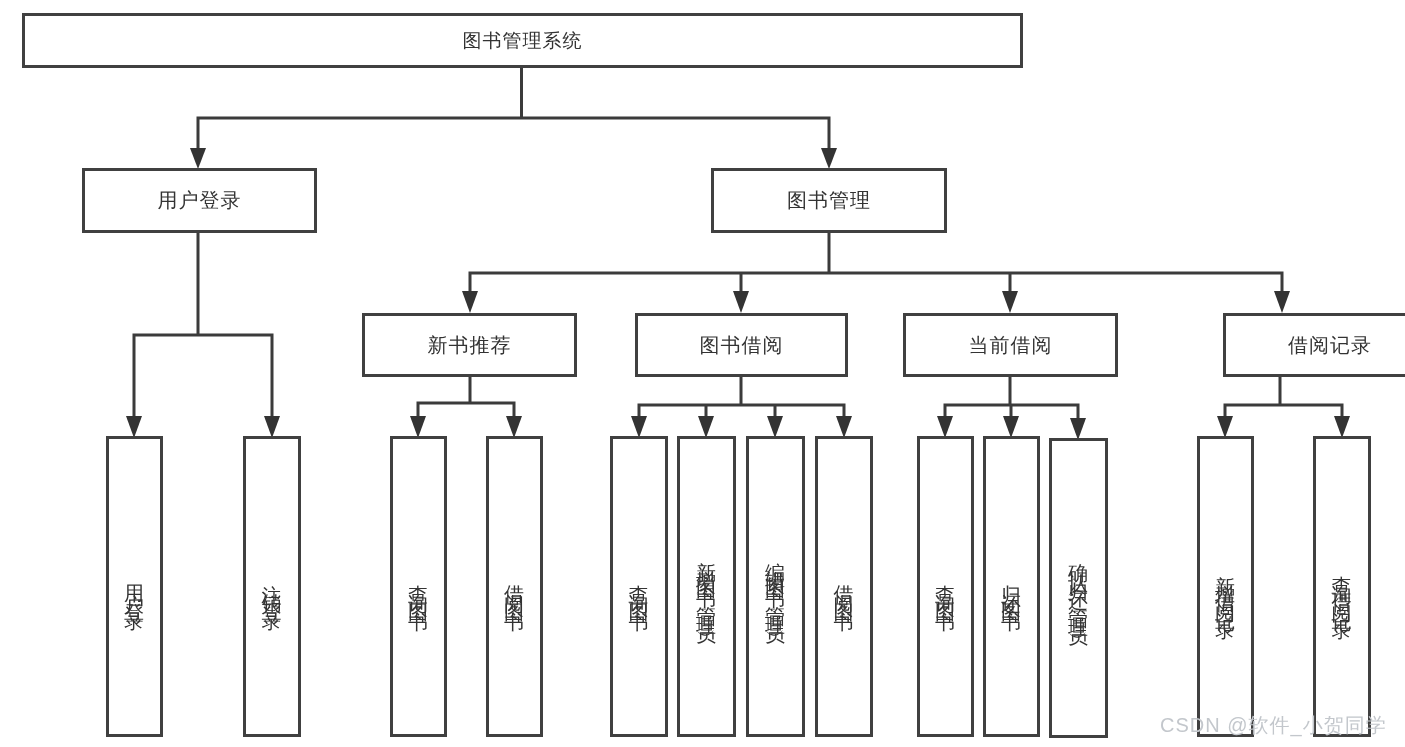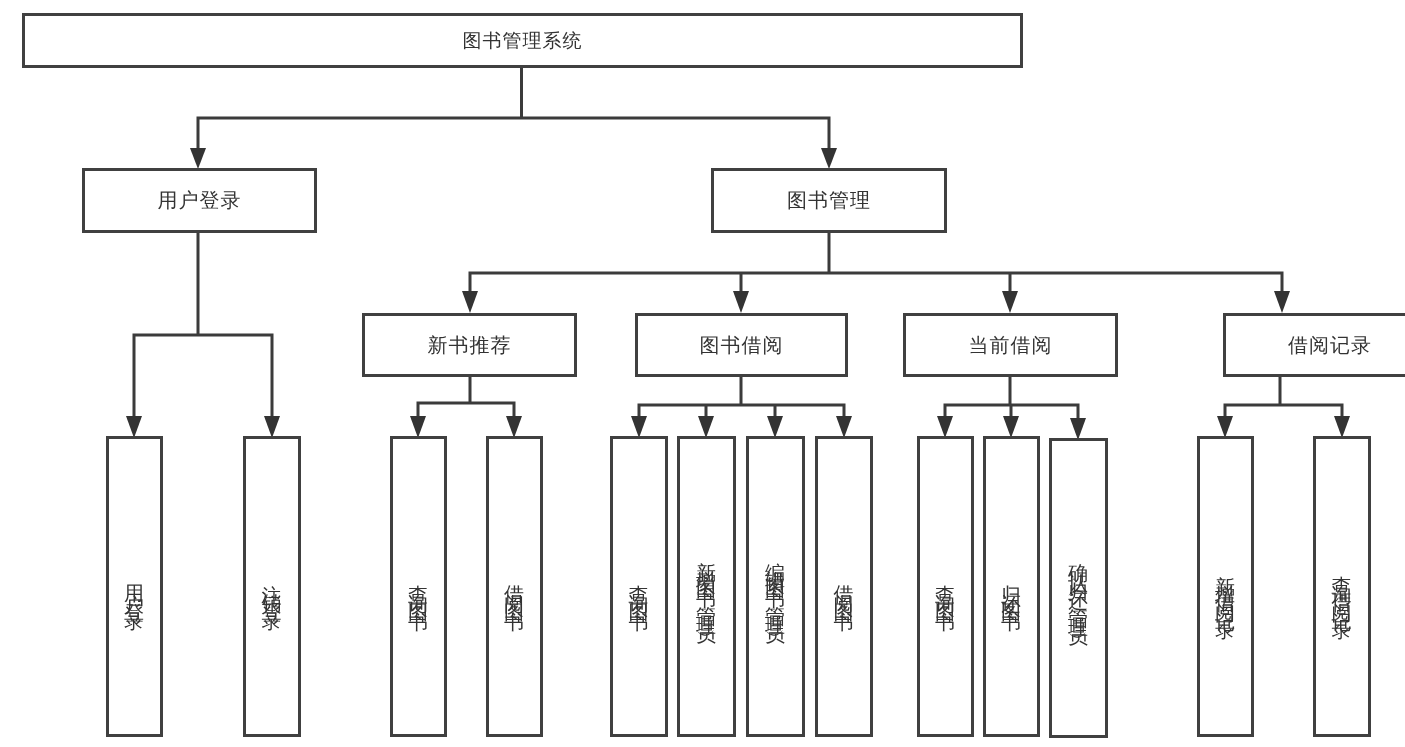--- a/index.html
+++ b/index.html
@@ -163,14 +163,15 @@
     <span>确认归还（管理员）</span>
   </div>
 
   <div class="node v" style="left:1197px;top:436px;width:57px;height:301px">
     <span>新增借阅记录</span>
   </div>
   <div class="node v" style="left:1313px;top:436px;width:58px;height:301px">
     <span>查询借阅记录</span>
   </div>
 
+  <div class="watermark">CSDN @软件_小贺同学</div>
 
 </div>
 
 </body></html>

